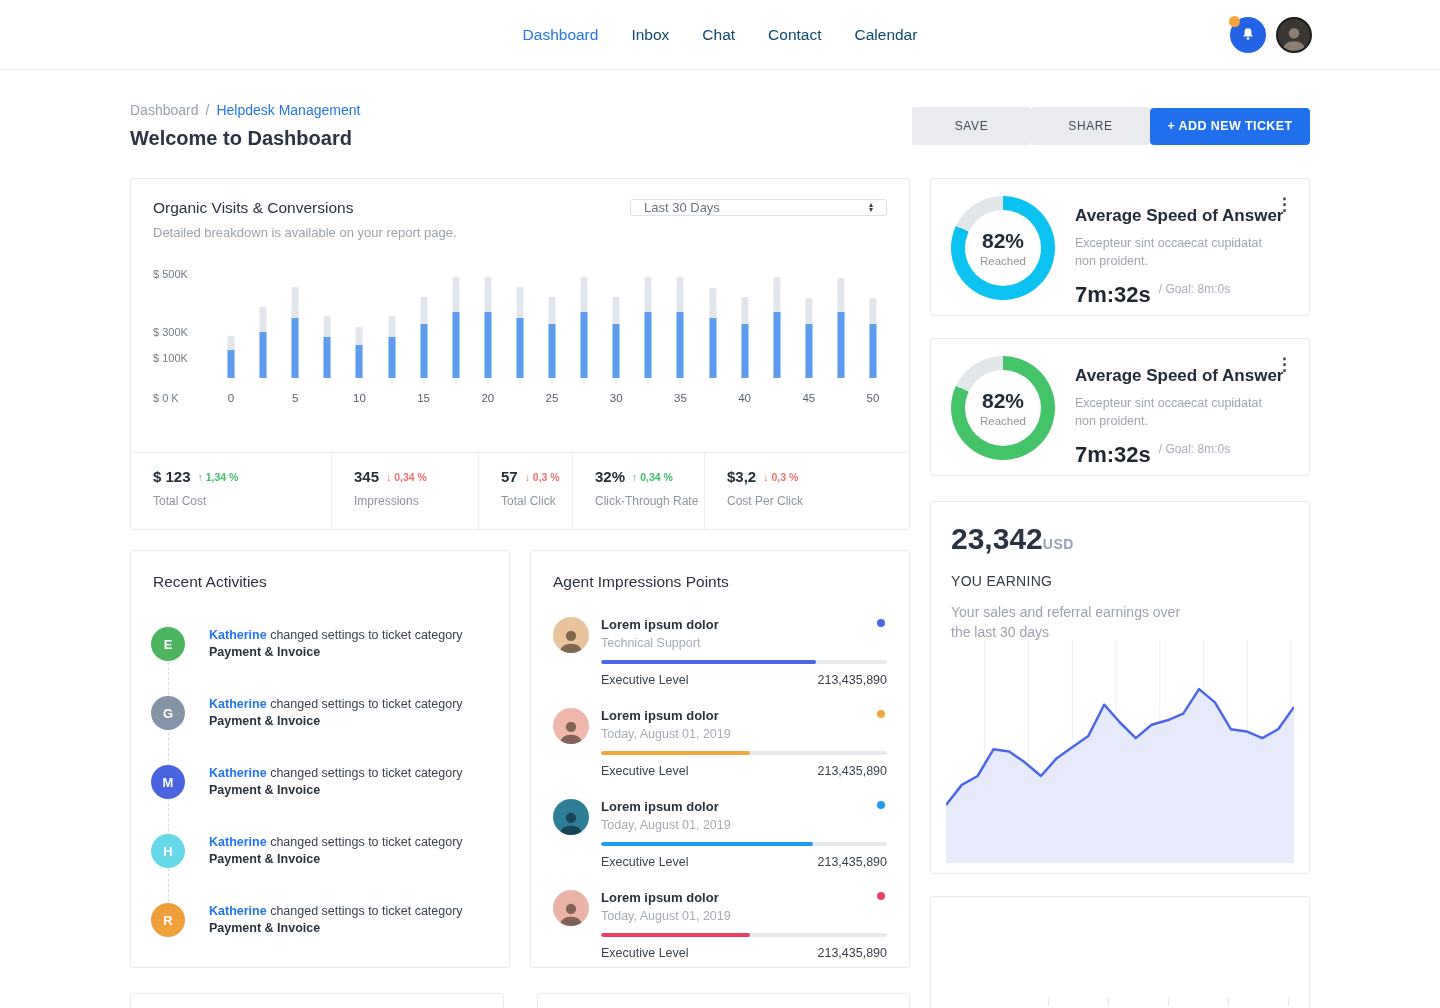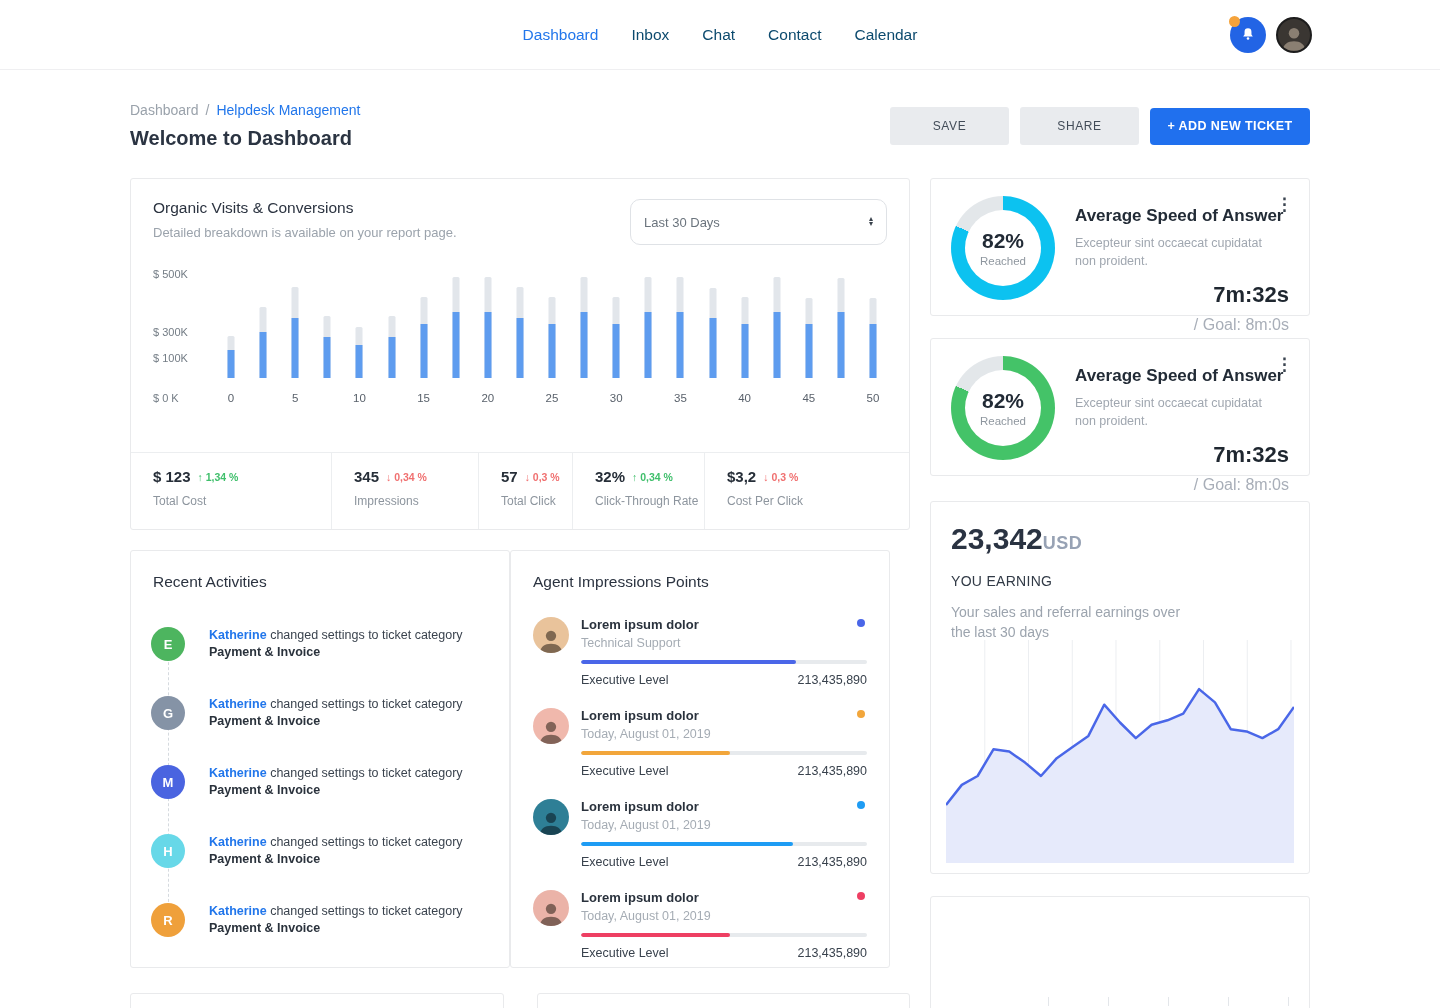--- a/index.html
+++ b/index.html
@@ -19,38 +19,38 @@
   .user-avatar { width:36px; height:36px; border-radius:50%; background:#3a3632; display:flex; align-items:flex-end; justify-content:center; overflow:hidden; border:2px solid #1d1d1d; cursor:pointer; }
 
   
   .content { padding:0 130px; }
   .page-head { display:flex; justify-content:space-between; align-items:center; margin-top:32px; margin-bottom:28px; }
   .breadcrumb { font-size:14px; color:#9aa2ab; }
   .breadcrumb .crumb-root { color:#9aa2ab; cursor:pointer; }
   .breadcrumb .crumb-sep { margin:0 7px; }
   .breadcrumb .crumb-current { color:#2176eb; cursor:pointer; }
   .page-title { font-size:20px; font-weight:bold; color:#2b3442; margin-top:9px; }
-  .head-actions { display:flex; align-items:center; gap:11px; }
+  .head-actions { display:flex; align-items:center; }
   .btn-gray { width:119px; height:38px; background:#e9ebee; border:none; border-radius:3px; font-size:12px;
     letter-spacing:.6px; color:#424c58; cursor:pointer; font-family:inherit; }
   .btn-primary { width:160px; height:37px; background:#2070ee; border:none; border-radius:4px; font-size:12.5px;
     font-weight:bold; letter-spacing:.4px; color:#fff; cursor:pointer; font-family:inherit; }
 
   
   .grid { display:flex; gap:20px; align-items:flex-start; }
   .col-left { width:780px; }
   .col-right { width:380px; }
   .card { background:#fff; border:1px solid #e9eaec; border-radius:3px; }
 
   
   .chart-card { height:352px; margin-bottom:20px; position:relative; }
   .chart-head { padding:20px 22px 0; display:flex; justify-content:space-between; }
   .card-title { font-size:15.5px; font-weight:normal; color:#2b3340; }
   .card-sub { font-size:13px; color:#9ba3ac; margin-top:8px; }
-  .select-box { width:257px; height:46px; border:1px solid #dfe2e6; border-radius:10px; display:flex; align-items:center;
+  .select-box { width:257px; height:17px; border:1px solid #dfe2e6; border-radius:3px; display:flex; align-items:center;
     justify-content:space-between; padding:0 13px; cursor:pointer;text-align:right; }
   .select-label { font-size:13px; color:#6b747d; }
   .sort-arrows { display:flex; flex-direction:column; line-height:.62; font-size:8px; color:#3a424c; }
   .chart-region { position:absolute; left:22px; right:22px; top:95px; height:145px; }
   .ylabel { position:absolute; left:0; transform:translateY(-50%); font-size:11px; color:#737c85; }
   .bars-area { position:absolute; left:64px; right:0; top:0; height:104px; }
   .bars-inner { position:absolute; left:14px; right:14px; top:0; bottom:0; }
   .bar { position:absolute; bottom:0; width:7px; border-radius:1.5px 1.5px 0 0; background:#e2e6eb; transform:translateX(-50%); }
   .bar-fill { position:absolute; bottom:0; left:0; right:0; background:#5e9cef; border-radius:0; }
   .xticks { position:absolute; left:78px; right:14px; top:124px; height:14px; }
@@ -59,21 +59,21 @@
   .stat-cell { padding:15px 0 0 22px; }
   .stat-cell + .stat-cell { border-left:1px solid #eceef0; }
   .stat-c1{width:200px} .stat-c2{width:147px} .stat-c3{width:94px} .stat-c4{width:132px} .stat-c5{flex:1}
   .stat-top { display:flex; align-items:center; gap:7px; }
   .stat-value { font-size:15px; font-weight:bold; color:#262e38; }
   .stat-delta { font-size:10.5px; font-weight:bold; }
   .stat-delta.up { color:#3fbf6b; } .stat-delta.down { color:#f07070; }
   .stat-label { font-size:12px; color:#8d959e; margin-top:9px; }
 
   
-  .two-row { display:flex; margin-bottom:25px; }
+  .two-row { display:flex; gap:20px; margin-bottom:25px; }
   .recent-card, .agents-card { width:380px; height:418px; padding:22px; position:relative; }
 
   
   .activities { position:absolute; left:20px; top:76px; right:22px; }
   .act-line { position:absolute; left:17px; top:20px; bottom:60px; width:0; border-left:1px dashed #d5dadf; }
   .activity-item { position:relative; display:flex; gap:24px; margin-bottom:35px; align-items:center; height:34px; }
   .act-avatar { width:34px; height:34px; border-radius:50%; color:#fff; font-size:13px; font-weight:bold;
     display:flex; align-items:center; justify-content:center; flex:0 0 34px; position:relative; z-index:1; }
   .act-text { font-size:12.5px; color:#3a434e; line-height:1.35; }
   .act-user { color:#2176eb; font-weight:bold; }
@@ -99,29 +99,29 @@
   .speed-card { height:138px; display:flex; padding:17px 20px; gap:20px; margin-bottom:22px; }
   .donut { width:104px; height:104px; border-radius:50%; position:relative; flex:0 0 104px; }
   .donut::before { content:""; position:absolute; inset:14px; background:#fff; border-radius:50%; }
   .donut-center { position:absolute; inset:0; display:flex; flex-direction:column; align-items:center; justify-content:center; z-index:1; }
   .donut-pct { font-size:21px; font-weight:bold; color:#222b36; }
   .donut-cap { font-size:11.5px; color:#8f979f; margin-top:2px; }
   .speed-body { flex:1; position:relative; padding-top:10px; }
   .speed-title { font-size:17px; font-weight:bold; color:#222b36; }
   .kebab { position:absolute; right:-4px; top:0; font-size:17px; font-weight:bold; color:#3a4450; cursor:pointer; line-height:1; }
   .speed-desc { font-size:12.5px; color:#a0a7b0; margin-top:9px; line-height:1.4; width:92%; }
-  .speed-time-row { margin-top:12px; display:flex; align-items:flex-end; gap:8px;flex-direction:column; }
+  .speed-time-row { margin-top:12px; display:flex; align-items:flex-start; gap:8px; }
   .speed-time { font-size:22px; font-weight:bold; color:#1f2730; }
-  .speed-goal { font-size:16px; color:#a8aeb8; }
+  .speed-goal { font-size:12px; color:#a8aeb8; }
   .mb25 { margin-bottom:25px !important; }
 
   
   .earn-card { height:373px; margin-bottom:22px; padding:20px; position:relative; }
   .earn-amount { font-size:30px; font-weight:bold; color:#2a3342; display:flex; align-items:baseline; }
-  .earn-cur { font-size:18px; font-weight:bold; color:#97a2b4; letter-spacing:.5px; }
+  .earn-cur { font-size:14px; font-weight:bold; color:#97a2b4; letter-spacing:.5px; }
   .earn-heading { font-size:14px; color:#313a46; margin-top:17px; letter-spacing:.3px; }
   .earn-desc { font-size:14px; color:#9ca4ae; margin-top:13px; line-height:1.45; width:240px; }
   .earn-chart { position:absolute; left:15px; right:15px; bottom:10px; height:223px; }
   .earn-chart svg { position:absolute; inset:0; }
 
   
   .tickets-card { height:150px; position:relative; }
   .tickets-head { padding:24px 22px 15px; border-bottom:1px solid #eceef0; }
   .tickets-title { font-size:16px; font-weight:bold; color:#222b36; }
   .tick-mark { position:absolute; top:100px; width:1px; height:9px; background:#e3e6ea; }

